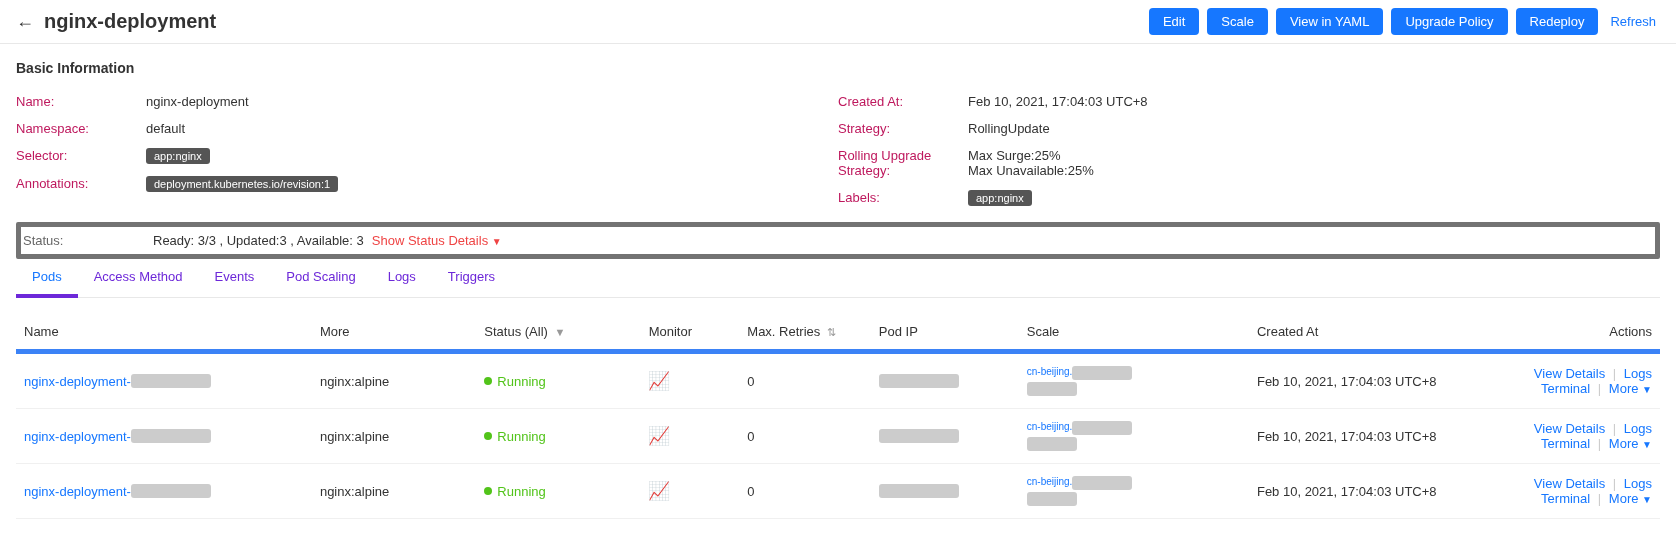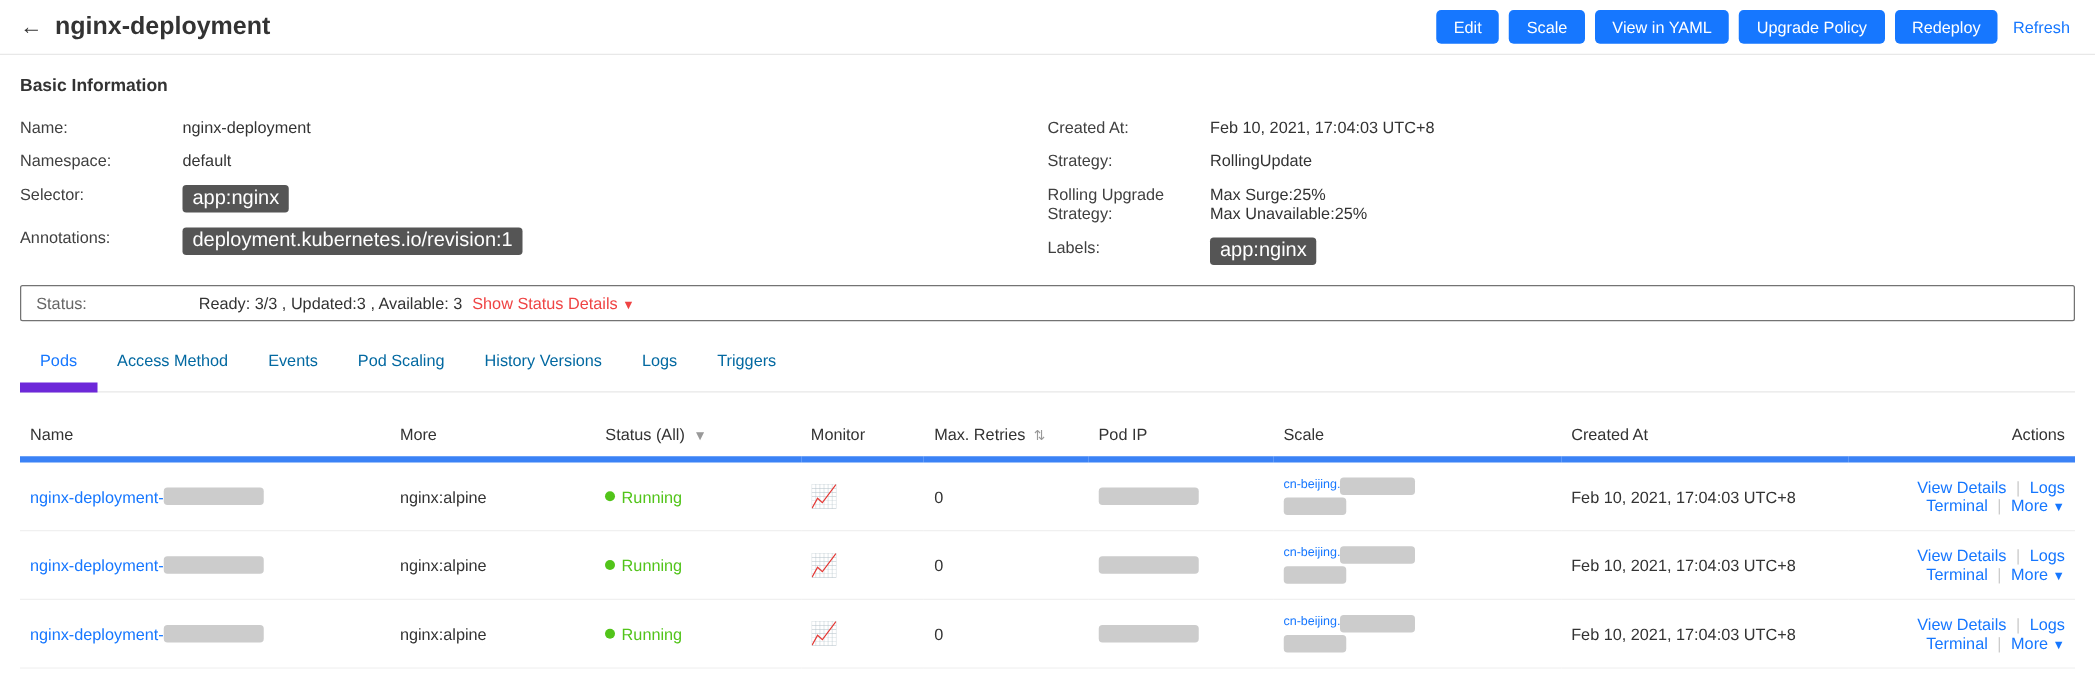--- a/index.html
+++ b/index.html
@@ -67,43 +67,42 @@
       grid-template-columns: 1fr 1fr;
       gap: 0;
       margin-bottom: 10px;
     }
     .info-row {
       display: flex;
       align-items: flex-start;
       padding: 6px 0;
     }
     .info-label {
-      color: #404040;
+      color: #be185d;
       min-width: 130px;
       flex-shrink: 0;
     }
     .info-value {
       color: #333;
     }
     .tag {
       background: #555;
       color: #fff;
       padding: 2px 8px;
       border-radius: 3px;
-      font-size: 16px;
+      font-size: 11px;
       display: inline-block;
     }
 
     
     .status-row {
       display: flex;
       align-items: center;
-      border: 1px solid #737373;
-      padding: 6px 12px;
-      margin-bottom: 14px;
+      border: 5px solid #737373;
+      padding: 6px 2px;
       border-radius: 2px;
     }
     .status-label {
       color: #666;
       min-width: 130px;
     }
     .status-value {
       color: #333;
     }
     .show-status-link {
@@ -116,28 +115,28 @@
 
     
     .tabs {
       display: flex;
       border-bottom: 1px solid #e8e8e8;
       margin-bottom: 16px;
     }
     .tab {
       padding: 10px 16px;
       cursor: pointer;
-      color: #0369a1;
+      color: #6d28d9;
       border-bottom: 2px solid transparent;
       margin-bottom: -1px;
       white-space: nowrap;
     }
     .tab.active {
       color: #1677ff;
-      border-bottom: 8px solid #6d28d9;
+      border-bottom: 4px solid #6d28d9;
     }
 
     
     .table-wrapper { overflow-x: auto; }
     table {
       width: 100%;
       border-collapse: collapse;
     }
     thead tr {
       border-bottom: 5px solid #3b82f6;
@@ -302,21 +301,20 @@
       <span>Show Status Details</span>
       <span class="dropdown-arrow">▼</span>
     </a>
   </div>
 
   <div class="tabs">
     <div class="tab active">Pods</div>
     <div class="tab">Access Method</div>
     <div class="tab">Events</div>
     <div class="tab">Pod Scaling</div>
-    <div class="tab">History Versions</div>
     <div class="tab">Logs</div>
     <div class="tab">Triggers</div>
   </div>
 
   <div class="table-wrapper">
     <table>
       <thead>
         <tr>
           <th class="col-name">Name</th>
           <th class="col-image">More</th>

